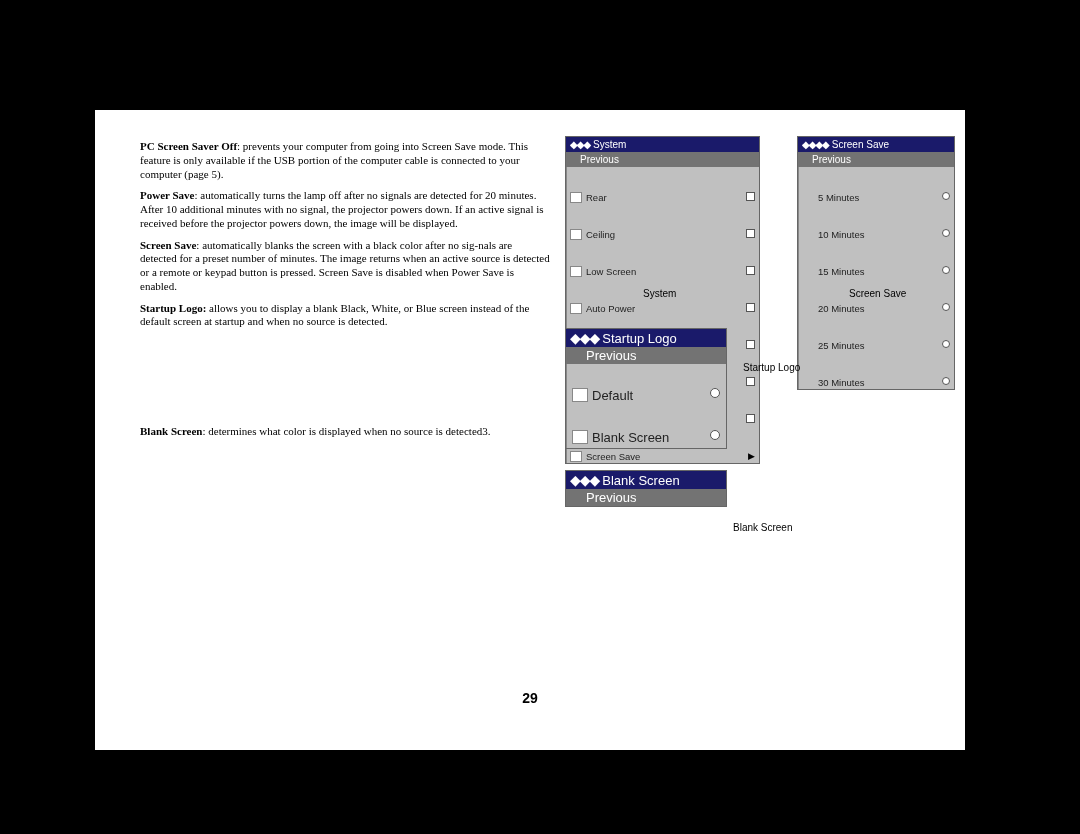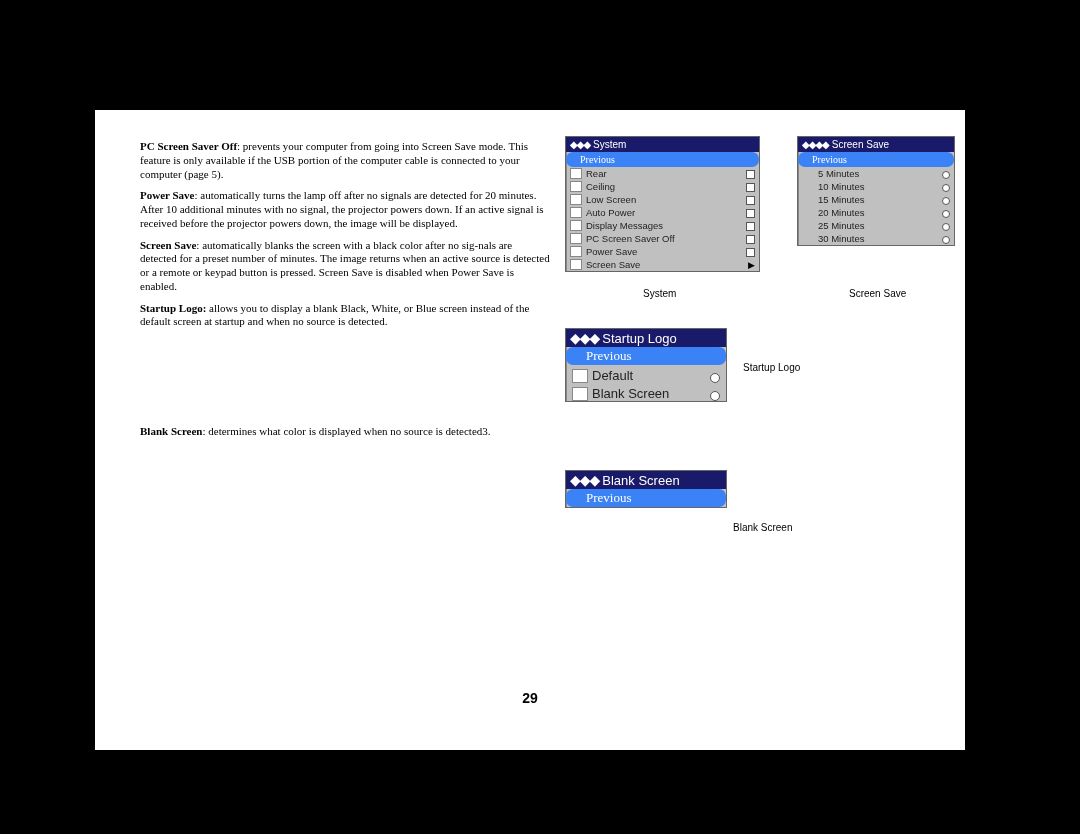--- a/index.html
+++ b/index.html
@@ -51,36 +51,36 @@
     color: #fff;
     font-family: Arial, sans-serif;
     font-size: 10px;
     padding: 2px 4px;
     display: flex;
     align-items: center;
     gap: 3px;
   }
   .menu-title.big { font-size: 13px; padding: 1px 4px; }
   .menu-prev {
-    background: #3b82f6;
+    background: #737373;
     color: #fff;
-    font-family: Liberation Serif, serif;
+    font-family: Liberation Sans, sans-serif;
     font-size: 10px;
     padding: 2px 6px 2px 14px;
-    border-radius: 7px;
   }
   .menu-prev.big { font-size: 13px; padding: 1px 6px 1px 20px; }
   .menu-item {
     display: flex;
-    align-items: flex-end;
+    align-items: flex-start;
     font-family: Arial, sans-serif;
     font-size: 9.5px;
     color: #222;
     padding: 1px 4px;
     height: 13px;
+    margin-top: 24px;
   }
   .menu-item.big { font-size: 13px; height: 18px; padding: 0 6px; }
   .mi-icon {
     width: 12px; height: 11px;
     margin-right: 4px;
     display: inline-flex;
     align-items: center; justify-content: center;
     background: #fff;
     border: 1px solid #888;
     font-size: 7px;

